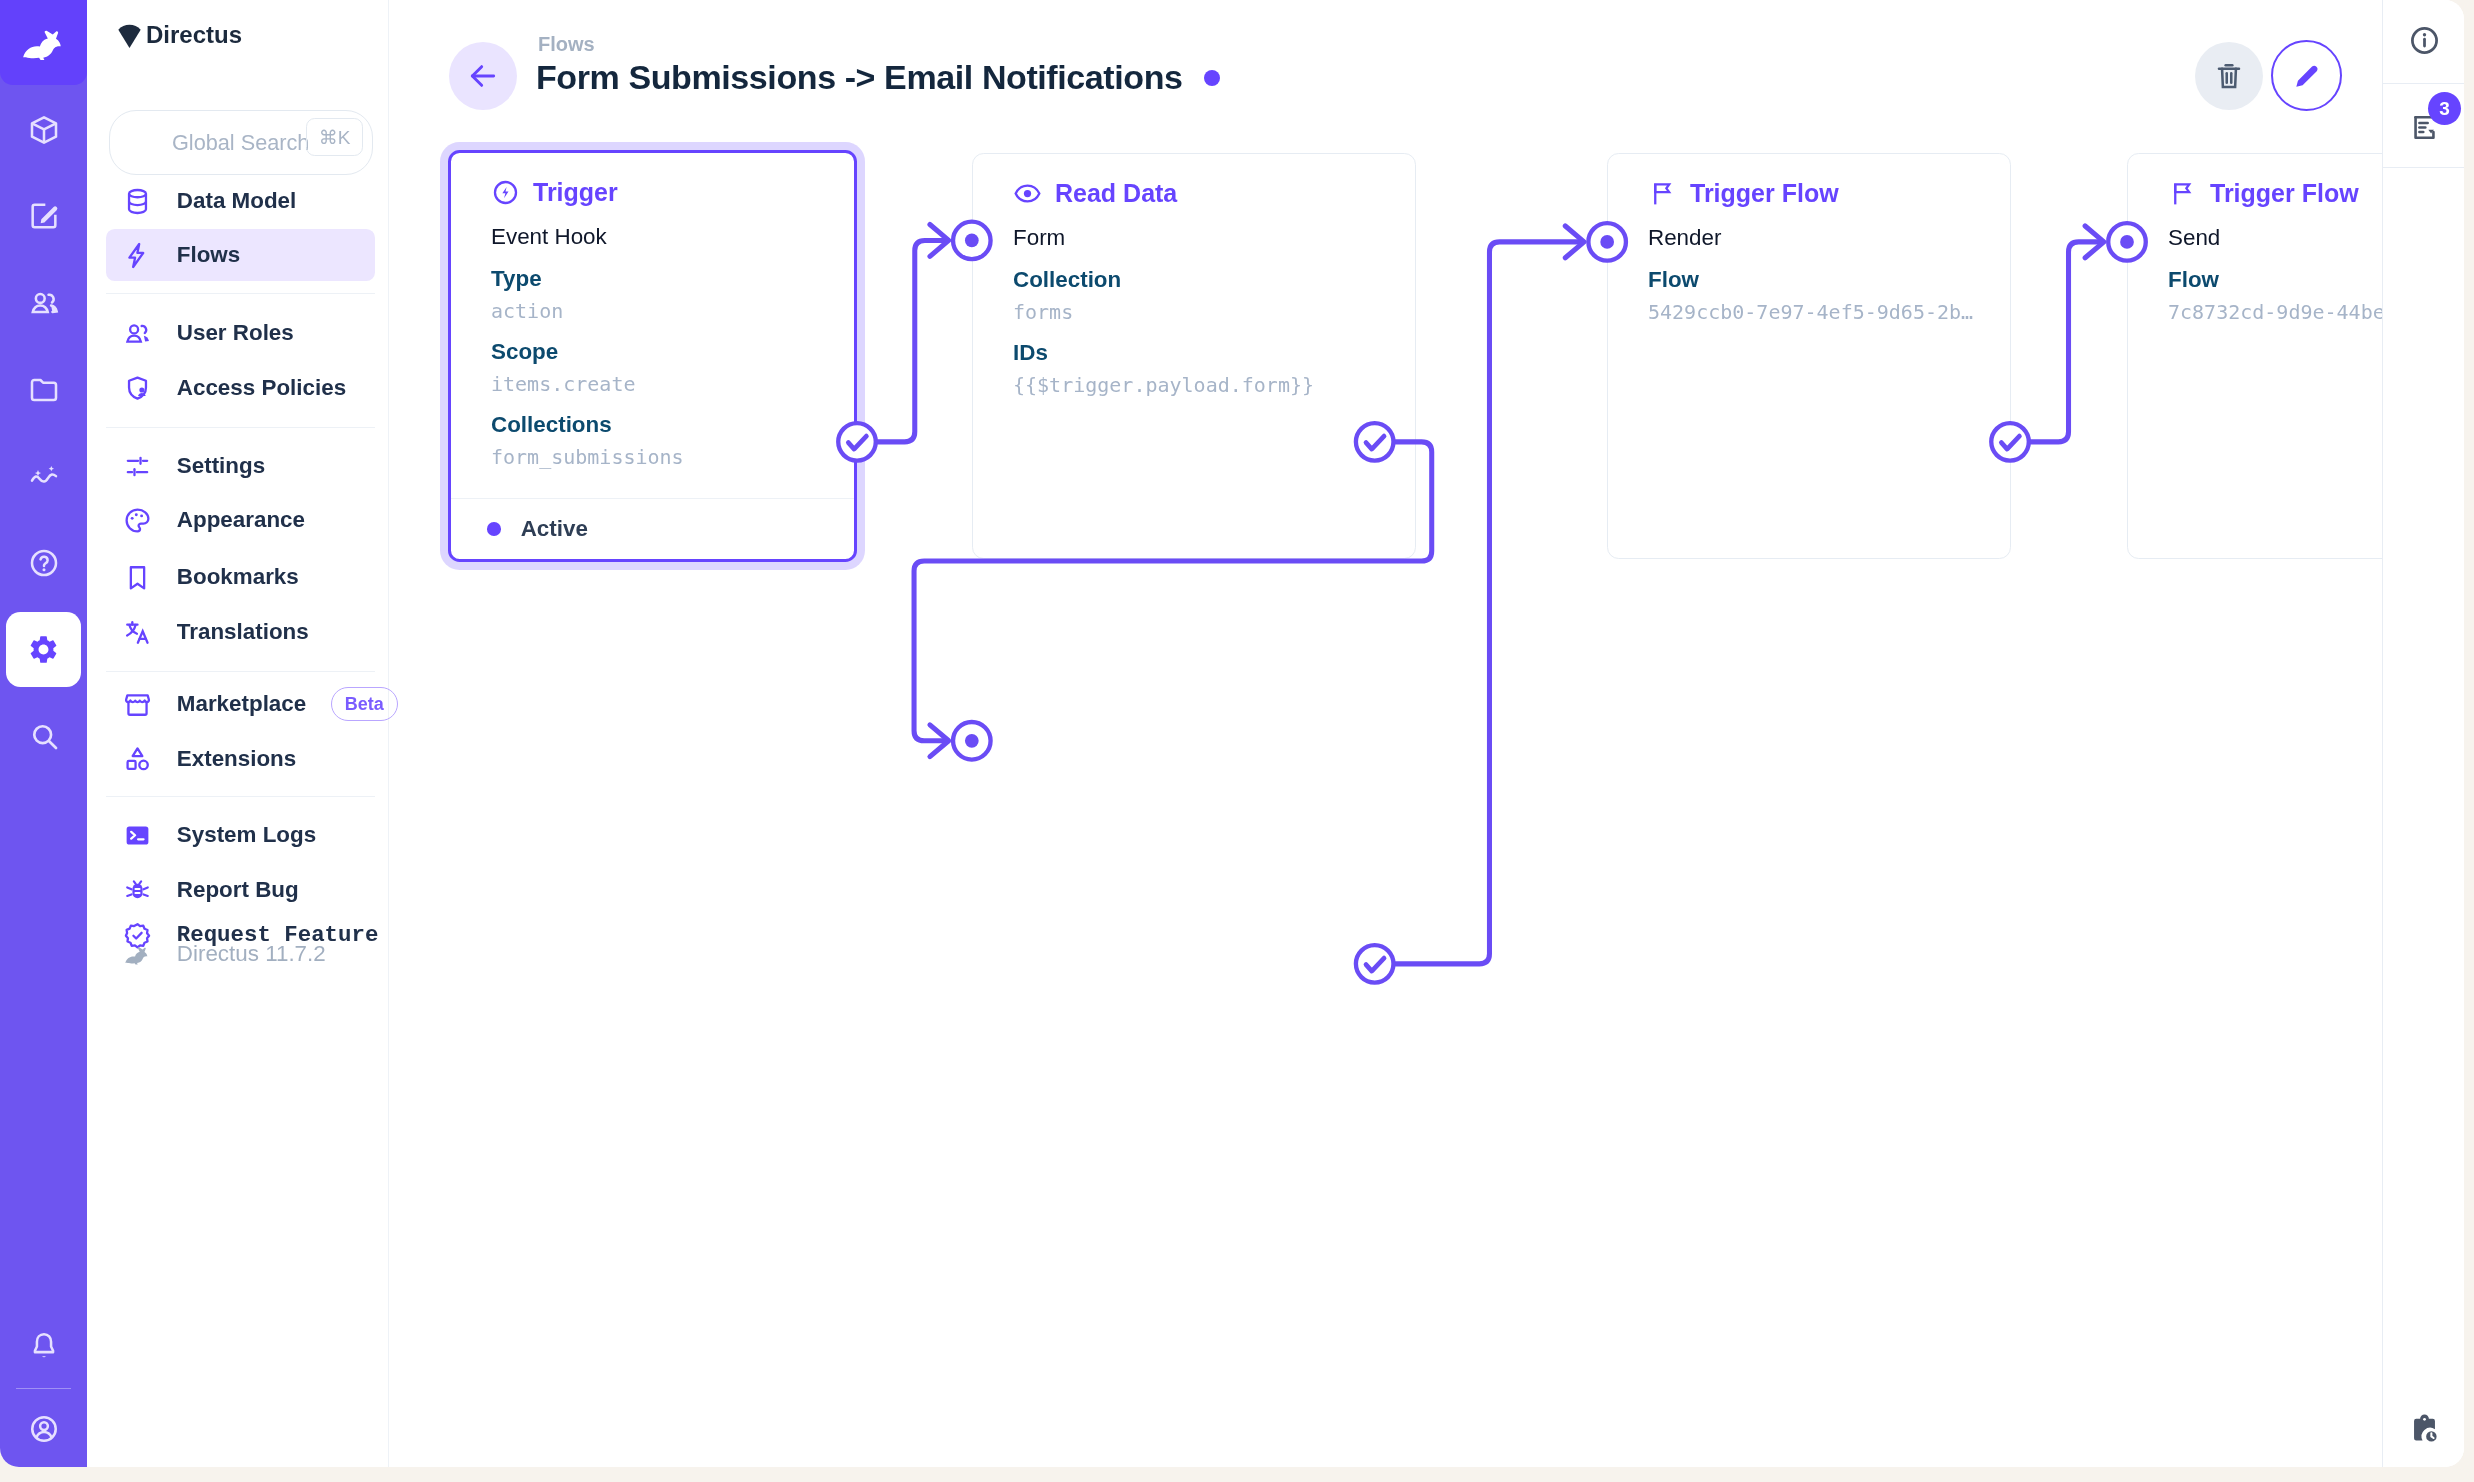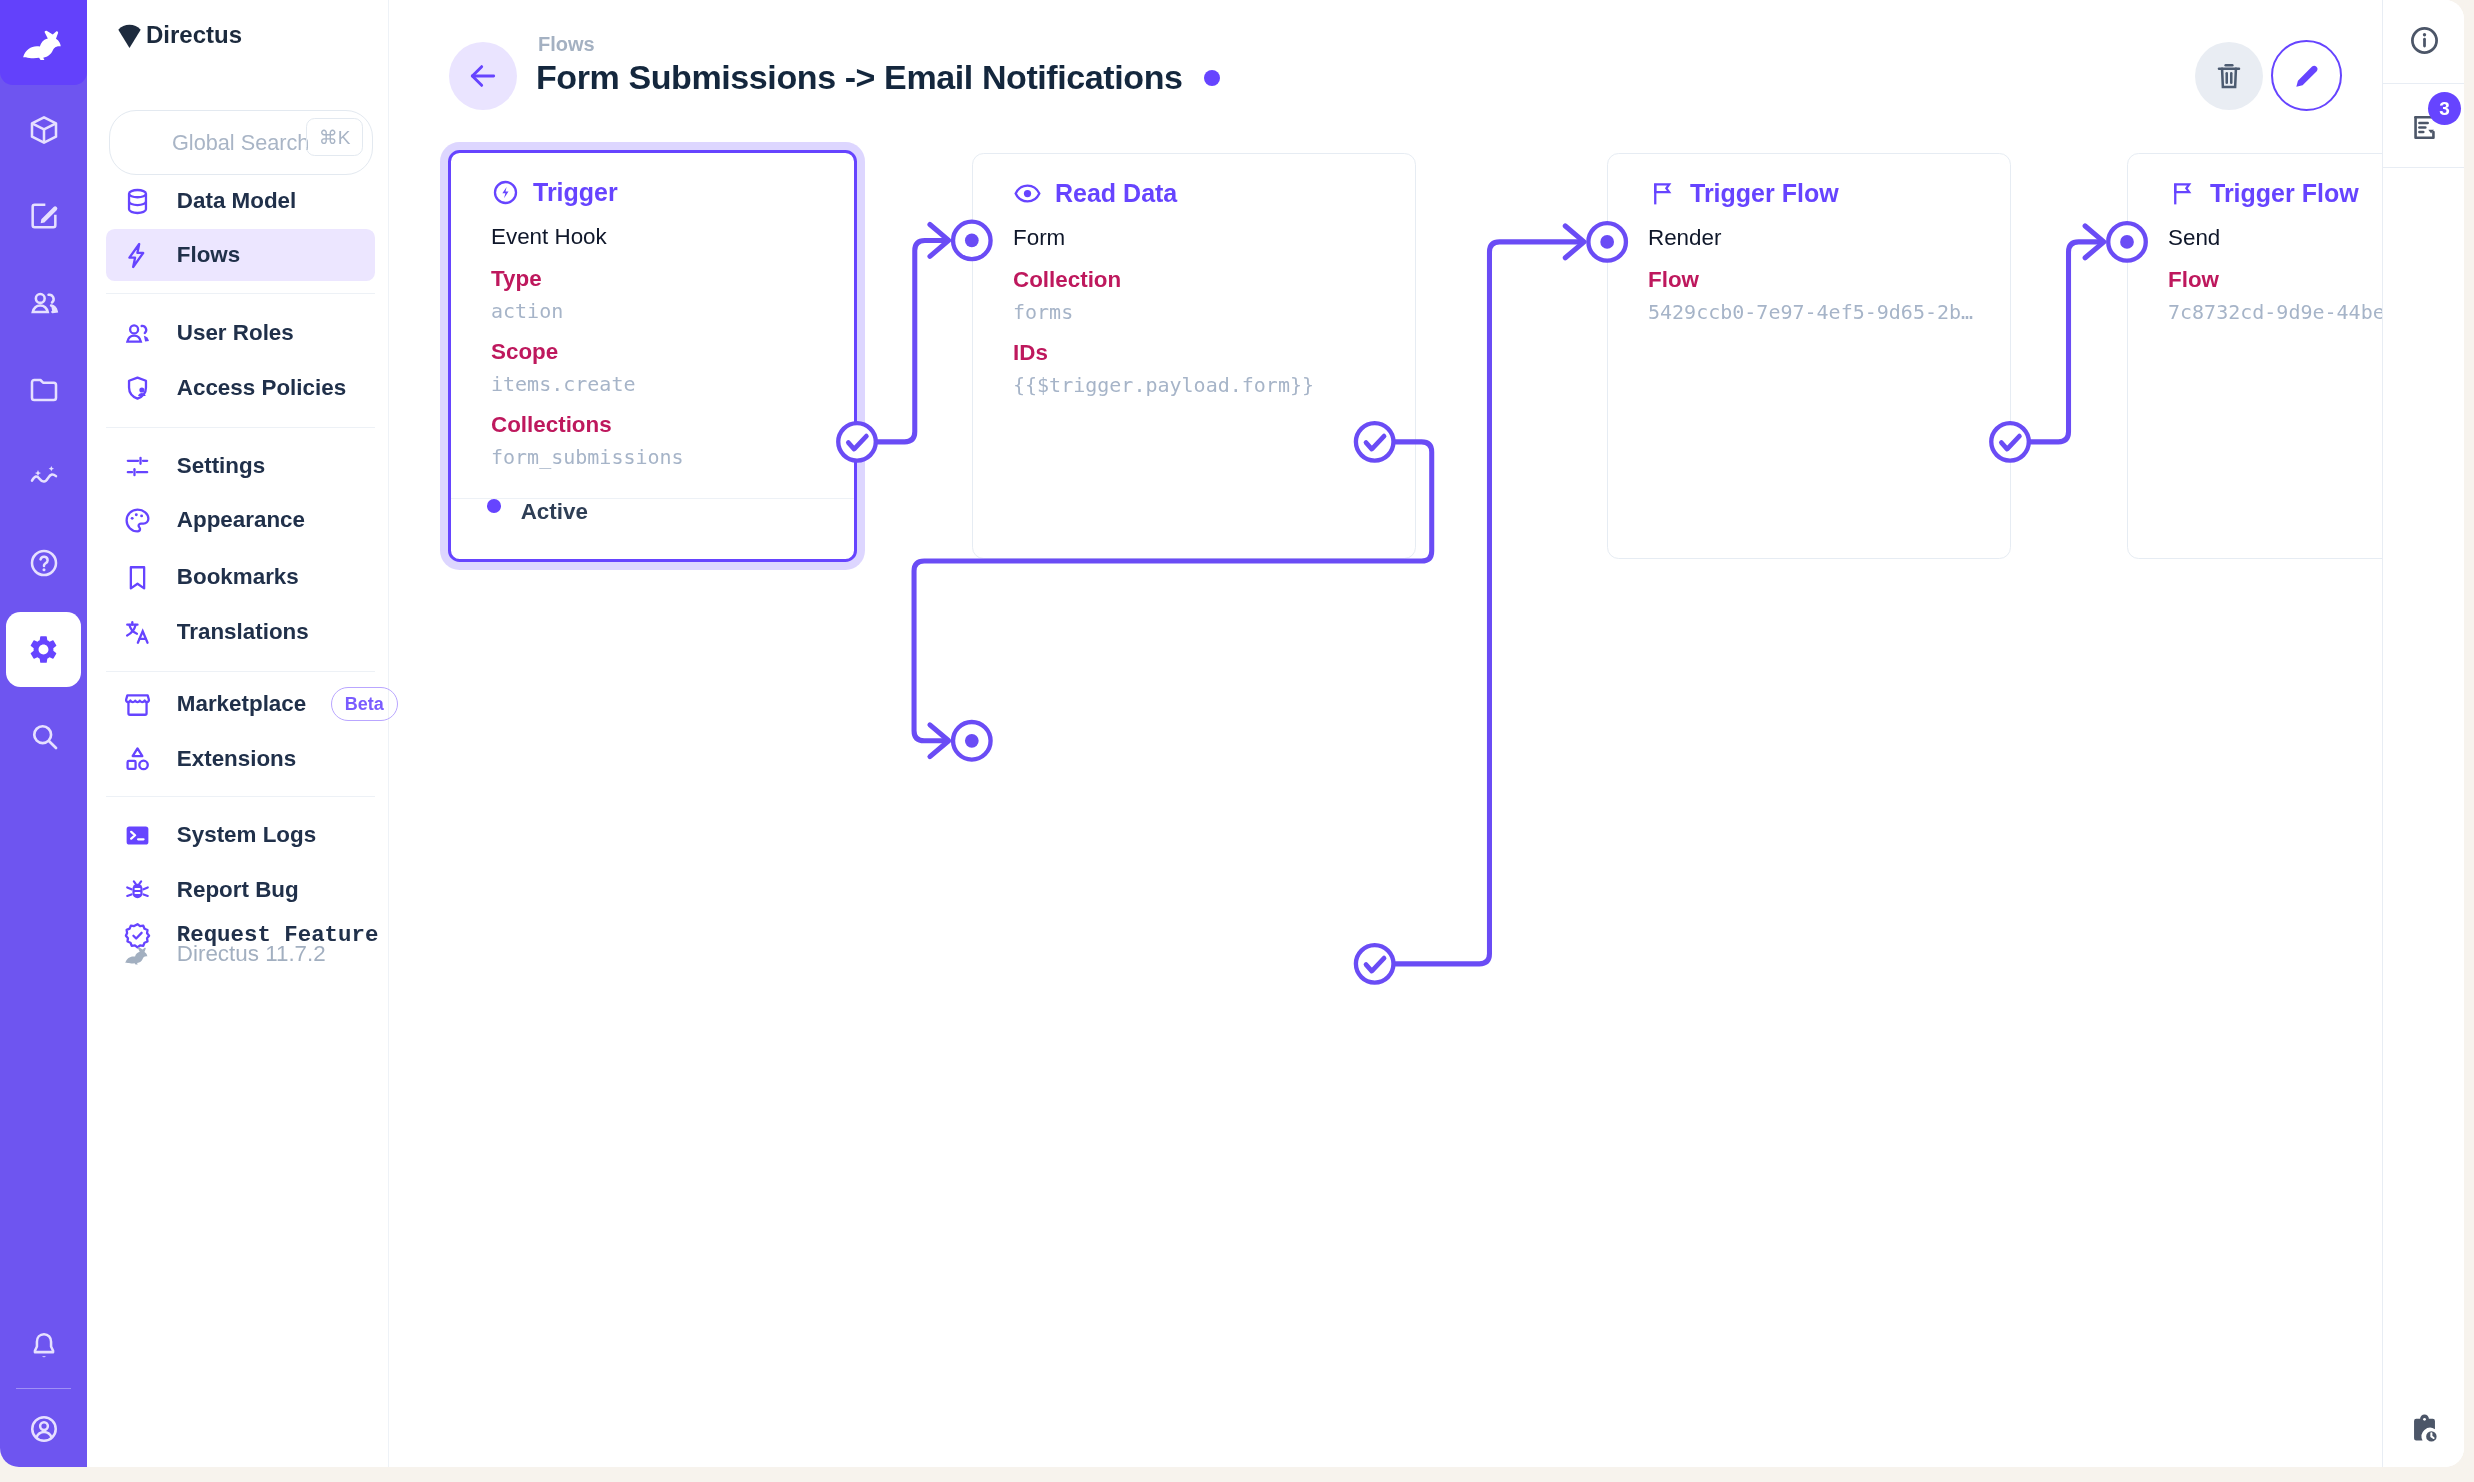--- a/index.html
+++ b/index.html
@@ -49,23 +49,23 @@
   .rb-btn svg{width:33px;height:33px;}
   #rb-badge{position:absolute;left:45px;top:92px;min-width:33px;height:33px;border-radius:16.6px;background:#6644ff;color:#fff;font-size:19px;font-weight:700;display:flex;align-items:center;justify-content:center;z-index:2;}
 
   
   #wires{position:absolute;left:0;top:0;width:2475px;height:1483px;z-index:5;pointer-events:none;}
   .card{position:absolute;background:#fff;border:1.8px solid #e6ecf3;border-radius:11.6px;z-index:4;padding:24.5px 29px 0 40px;}
   .card.selected{border:3.6px solid #6644ff;box-shadow:0 0 0 8px rgba(102,68,255,.22);}
   .card-title{display:flex;align-items:center;gap:13px;color:#6644ff;font-size:25px;font-weight:700;}
   .card-title svg{width:29px;height:29px;}
   .op-name{font-size:22.4px;color:#0f172a;margin-top:17.3px;}
-  .f-label{font-size:22.4px;font-weight:700;color:#be185d;margin-top:16px;}
+  .f-label{font-size:22.4px;font-weight:700;color:#0c4a6e;margin-top:16px;}
   .f-value{font-family:"DejaVu Sans Mono",monospace;font-size:20px;color:#a6b4c8;margin-top:7.2px;white-space:nowrap;overflow:hidden;}
-  .card-footer{position:absolute;left:0;right:0;bottom:0;height:61px;border-top:1.8px solid #edf1f6;display:flex;padding-left:36px;gap:20px;}
+  .card-footer{position:absolute;left:0;right:0;bottom:0;height:61px;border-top:1.8px solid #edf1f6;display:flex;align-items:center;padding-left:36px;gap:20px;}
   .status-dot{width:13.7px;height:13.7px;border-radius:50%;background:#6644ff;}
   .status-lbl{font-size:22.4px;font-weight:600;color:#2e3e55;}
 </style>
 </head>
 <body>
 
 <div id="app">
 
   <svg id="wires" viewBox="0 0 3428 2054">
     <g fill="none" stroke="#6a4cf5" stroke-width="7" stroke-linecap="round" stroke-linejoin="round">

